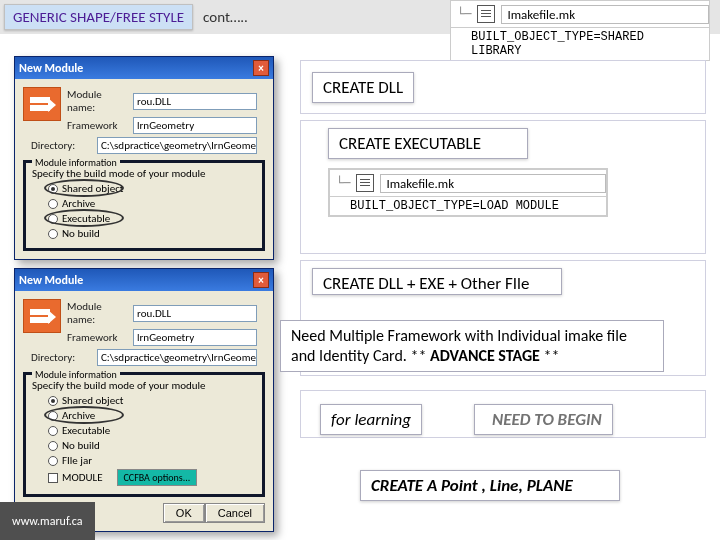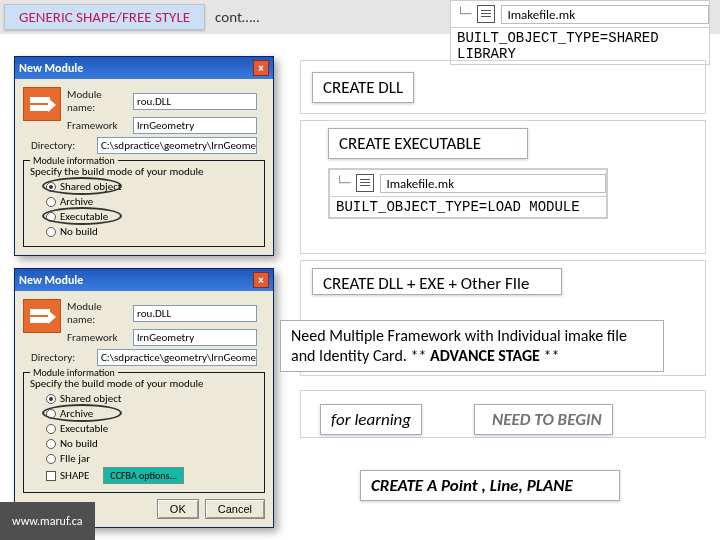--- a/index.html
+++ b/index.html
@@ -16,24 +16,24 @@
     top: 0; left: 0; right: 0;
     height: 34px;
     background: #e5e5e5;
     display: flex;
     align-items: center;
   }
   .title-box {
     background: #cce0f5;
     border: 1px solid #c0c0c0;
     box-shadow: 0 1px 2px rgba(0,0,0,0.2);
-    padding: 3px 14px;
+    padding: 3px 8px;
     margin-left: 4px;
     font-size: 15px;
-    color: #be185d;
+    color: #4c1d95;
   }
   .cont-text {
     margin-left: 10px;
     font-size: 15px;
     color: #333;
   }
   .imake-top {
     position: absolute;
     top: 0; right: 10px;
     width: 260px;
@@ -69,24 +69,24 @@
   .file-label {
     flex: 1;
     background: #fff;
     border: 1px solid #bbb;
     padding: 1px 5px;
     font-size: 13px;
   }
   .type-row {
     background: #fff;
     font-family: "Courier New", monospace;
-    font-size: 14px;
+    font-size: 12px;
     border: 1px solid #ccc;
     border-top: none;
-    padding: 2px 6px;
+    padding: 2px 20px;
   }
   .dialog {
     position: absolute;
     left: 14px;
     width: 260px;
     background: #ece9d8;
     border: 1px solid #0a246a;
     box-shadow: 4px 4px 8px rgba(0,0,0,0.35);
     font-size: 11px;
   }
@@ -144,21 +144,21 @@
   .field-input {
     flex: 1;
     background: #fff;
     border: 1px solid #7f9db9;
     padding: 1px 3px;
     height: 17px;
     overflow: hidden;
     white-space: nowrap;
   }
   .group {
-    border: 1px solid #0f172a;
+    border: 3px solid #0f172a;
     margin-top: 6px;
     padding: 4px 6px 6px 6px;
     clear: both;
     position: relative;
   }
   .group-title {
     position: absolute;
     top: -7px; left: 6px;
     background: #ece9d8;
     padding: 0 3px;
@@ -179,21 +179,21 @@
     left: 2px; top: 2px; right: 2px; bottom: 2px;
     background: #333;
     border-radius: 50%;
   }
   .chk {
     width: 10px; height: 10px;
     border: 1px solid #555;
     background: #fff;
     flex-shrink: 0;
   }
-  .btn-row { display: flex; justify-content: flex-end; gap: 6px; margin-top: 6px; }
+  .btn-row { display: flex; justify-content: flex-end; margin-top: 6px; }
   .dlg-btn {
     background: #ece9d8;
     border: 1px solid #888;
     box-shadow: inset 1px 1px 0 #fff, inset -1px -1px 0 #999;
     padding: 2px 12px;
     height: 20px;
     font-size: 11px;
   }
   .ccf-btn {
     background: #14b8a6;
@@ -360,21 +360,21 @@
       <div class="radio-row">
         <span class="radio"></span>
         <span>No build</span>
       </div>
       <div class="radio-row">
         <span class="radio"></span>
         <span>FIle jar</span>
       </div>
       <div class="radio-row">
         <span class="chk"></span>
-        <span>SHAPE</span>
+        <span>MODULE</span>
         <span class="ccf-btn">CCFBA options...</span>
       </div>
     </div>
     <div class="btn-row">
       <button class="dlg-btn">OK</button>
       <button class="dlg-btn">Cancel</button>
     </div>
   </div>
 </div>
 

